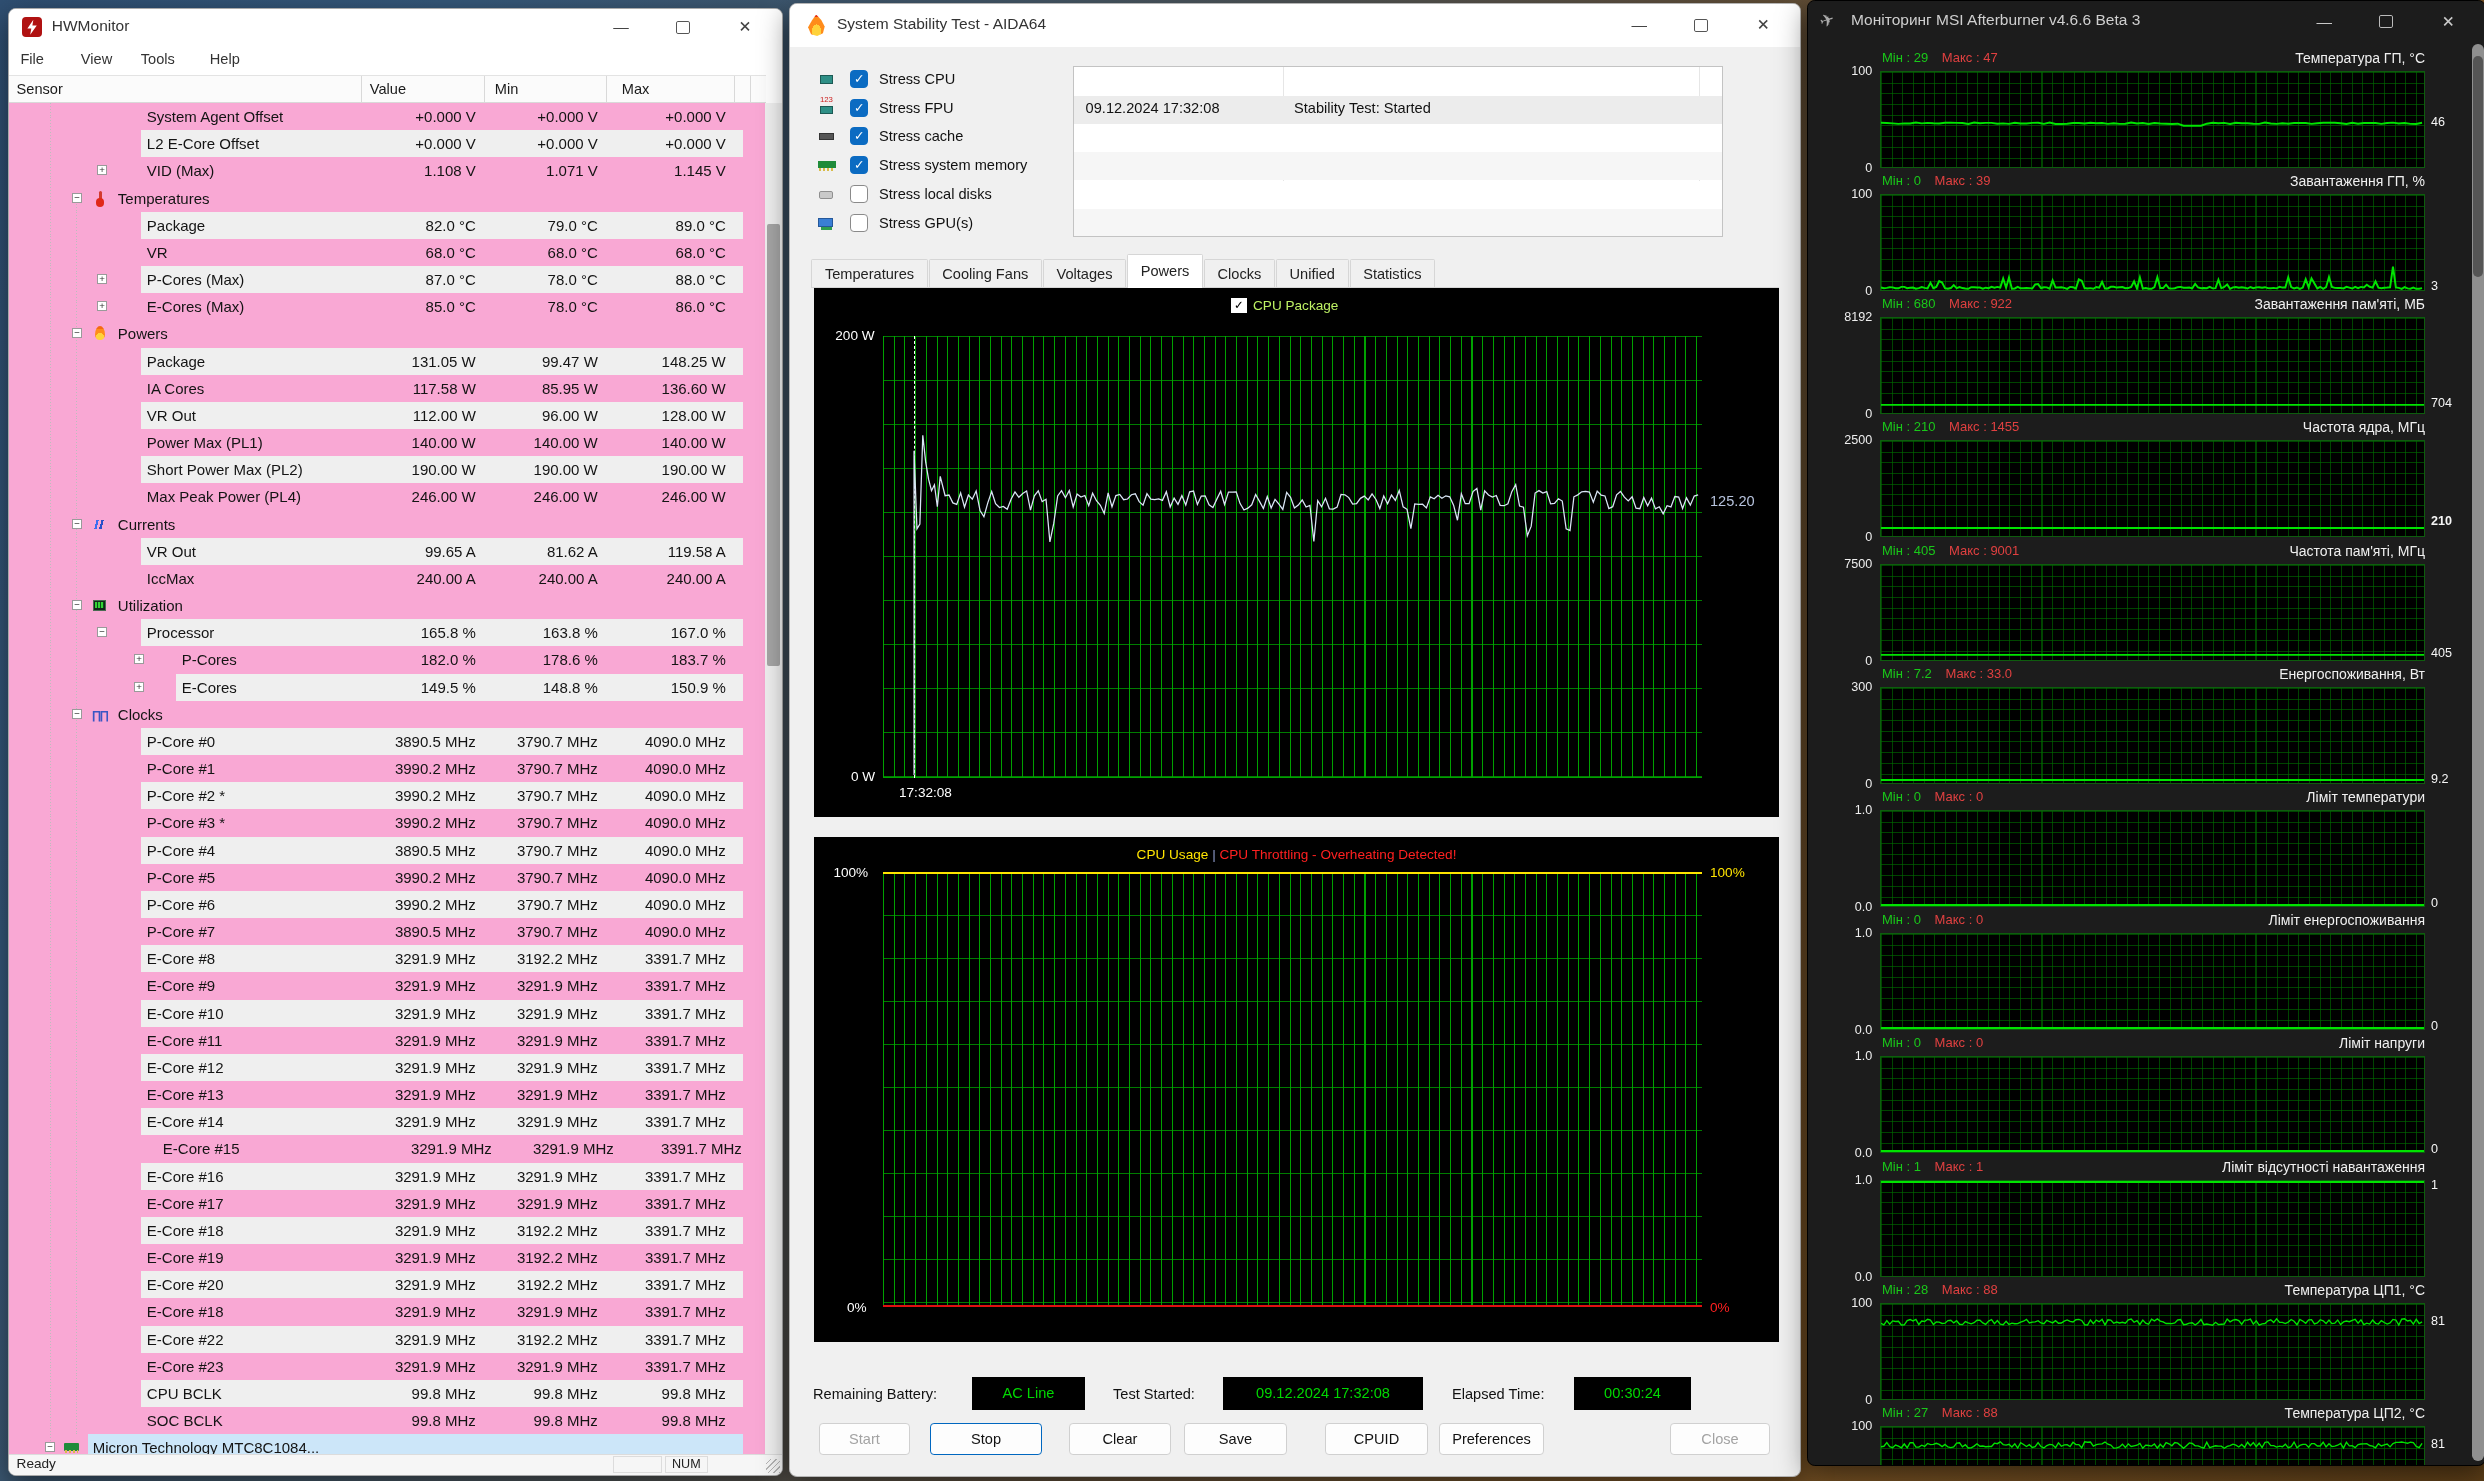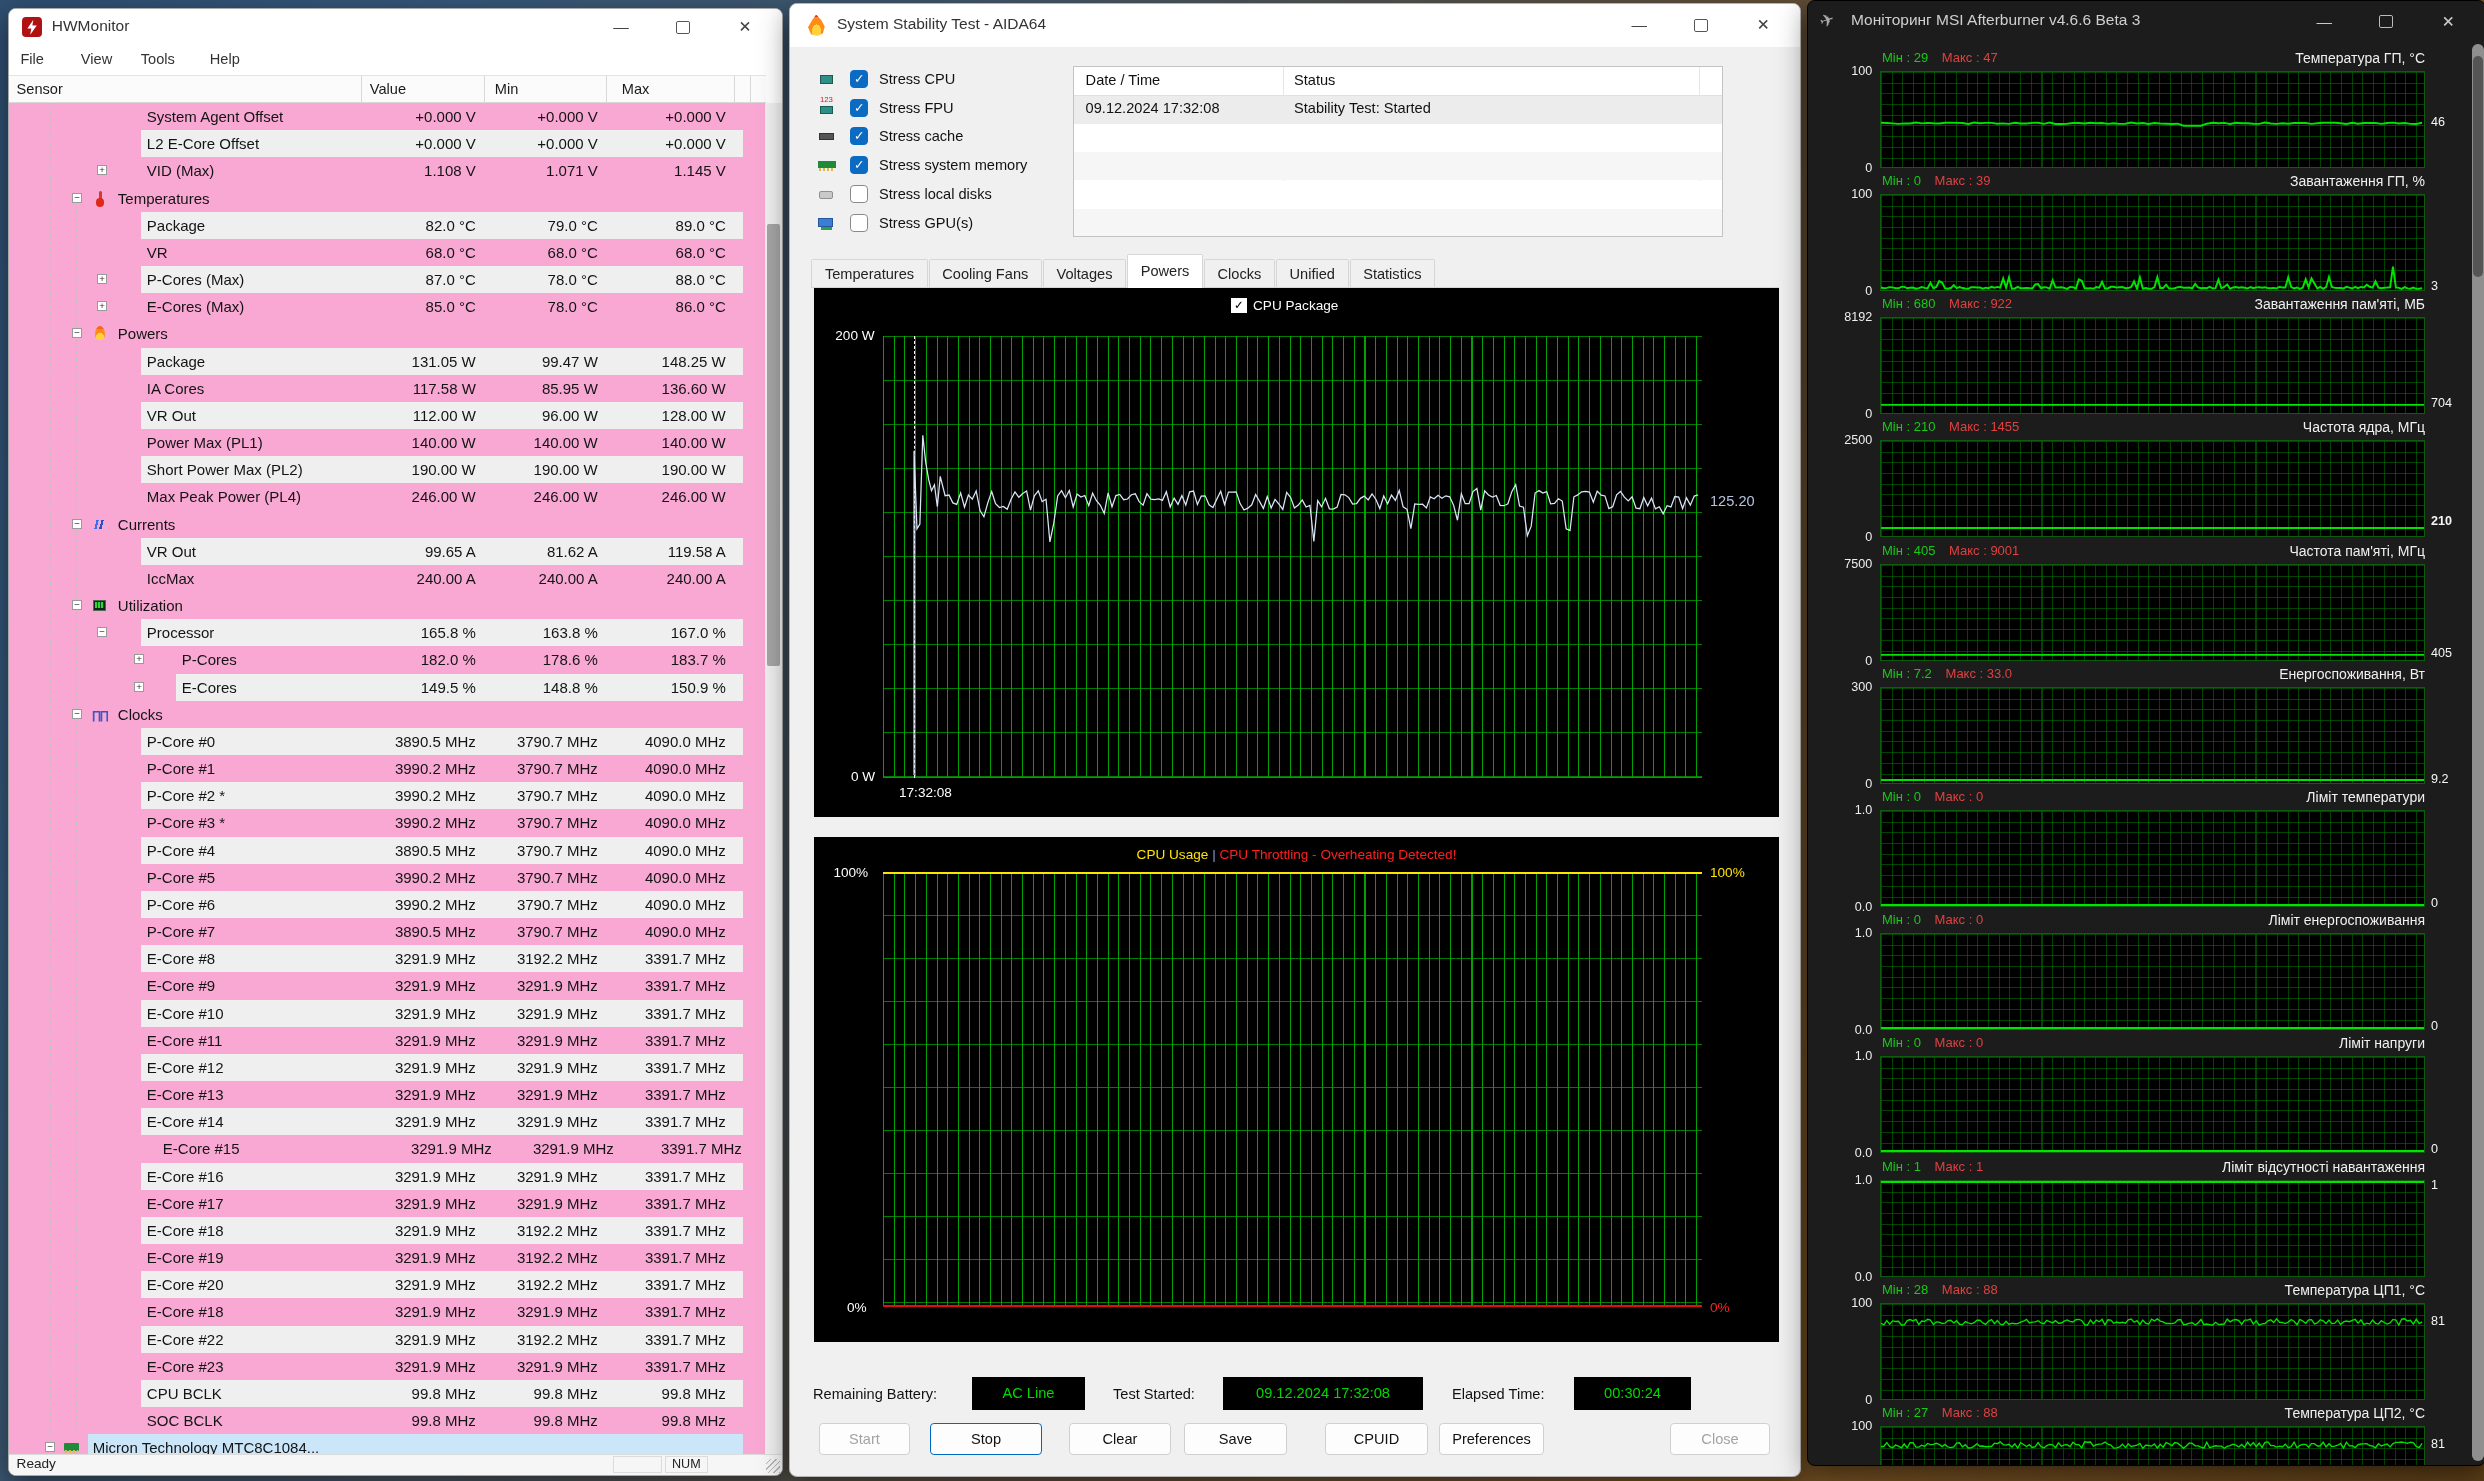--- a/index.html
+++ b/index.html
@@ -546,24 +546,20 @@
           <span class="chk off"></span>
           <span class="stress-label">Stress local disks</span>
         </div>
         <div class="stress-row" style="top: 208px; left: 0px; width: 281px;">
           <span class="sic sic-gpu"></span>
           <span class="chk off"></span>
           <span class="stress-label">Stress GPU(s)</span>
         </div>
       </div>
     <div id="aida-log">
-        <div class="log-header">
-          <span class="log-h" style="left: 11.6px;">Date / Time</span>
-          <span class="log-h" style="left: 220px;">Status</span>
-        </div>
         <span class="log-vsep" style="left: 209px;"></span>
         <span class="log-vsep" style="left: 625px;"></span>
         <div class="log-row" style="top: 29px; background: rgb(236, 236, 236);">
           <span class="log-cell" style="left: 11.6px;">09.12.2024 17:32:08</span>
           <span class="log-cell" style="left: 220px;">Stability Test: Started</span>
         </div>
         <div class="log-row" style="top: 57px; background: rgb(255, 255, 255);"></div>
         <div class="log-row" style="top: 85px; background: rgb(246, 246, 246);"></div>
         <div class="log-row" style="top: 114px; background: rgb(255, 255, 255);"></div>
         <div class="log-row" style="top: 142px; background: rgb(246, 246, 246);"></div>
@@ -574,21 +570,21 @@
         <span class="tab">Voltages</span>
         <span class="tab active">Powers</span>
         <span class="tab">Clocks</span>
         <span class="tab">Unified</span>
         <span class="tab">Statistics</span>
       </div>
     <div class="tabline"></div>
 
     <div class="panel" id="panel1">
       <span class="legend-chk" style="left:417px;top:9.7px;">✓</span>
-      <span class="gtxt" style="left:439px;top:9.7px;color:#ffffff;">CPU Package</span>
+      <span class="gtxt" style="left:439px;top:9.7px;color:#bef264;">CPU Package</span>
       <span class="gtxt" style="left:21.3px;top:40px;">200 W</span>
       <span class="gtxt" style="left:37px;top:481px;">0 W</span>
       <div class="aida-grid" id="power-plot" style="left:69px;top:48px;width:819px;height:442px;">
         <div class="dashline" style="left:31px;top:0;height:442px;"></div>
       <svg viewBox="0 0 844 455" preserveAspectRatio="none" class="trace">
             <polyline points="32.0,453.0 32.0,118.3 35.0,199.0 38.0,194.0 41.0,102.4 44.0,130.2 47.0,148.0 50.0,159.6 53.0,153.5 56.0,176.2 59.0,144.8 64.0,164.8 68.0,164.1 72.0,172.2 76.0,173.7 80.0,161.8 84.0,176.6 88.0,164.1 92.0,168.4 96.0,159.9 100.0,180.0 104.0,186.5 108.0,172.2 112.0,160.4 116.0,173.0 120.0,177.0 124.0,175.8 128.0,178.8 132.0,168.5 136.0,160.9 140.0,166.4 144.0,162.6 148.0,159.9 152.0,179.6 156.0,164.9 160.0,159.7 164.0,170.9 168.0,168.4 172.0,212.5 176.0,193.1 180.0,165.0 184.0,159.5 188.0,166.9 192.0,159.4 196.0,176.4 200.0,163.1 204.0,166.2 208.0,164.6 212.0,175.0 216.0,162.2 220.0,169.9 224.0,174.6 228.0,183.1 232.0,161.8 236.0,176.2 240.0,164.7 244.0,163.5 248.0,168.9 252.0,168.2 256.0,163.8 260.0,162.8 264.0,170.9 268.0,174.6 272.0,162.7 276.0,168.4 280.0,168.7 284.0,168.0 288.0,169.6 292.0,160.7 296.0,176.4 300.0,167.2 304.0,173.7 308.0,164.7 312.0,174.4 316.0,160.8 320.0,160.0 324.0,173.9 328.0,165.1 332.0,164.9 336.0,174.2 340.0,176.9 344.0,168.3 348.0,160.2 352.0,173.9 356.0,161.1 360.0,161.1 364.0,160.8 368.0,172.9 372.0,179.5 376.0,177.6 380.0,174.2 384.0,163.5 388.0,170.6 392.0,178.0 396.0,165.6 400.0,177.5 404.0,168.6 408.0,173.5 412.0,179.0 416.0,161.4 420.0,166.5 424.0,177.5 428.0,174.4 432.0,169.2 436.0,176.4 440.0,174.8 444.0,212.0 448.0,169.8 452.0,176.2 456.0,167.5 460.0,178.3 464.0,178.6 468.0,176.5 472.0,163.5 476.0,163.9 480.0,166.7 484.0,173.4 488.0,173.0 492.0,167.5 496.0,165.2 500.0,169.1 504.0,163.0 508.0,168.7 512.0,178.1 516.0,165.1 520.0,173.2 524.0,164.1 528.0,169.6 532.0,159.3 536.0,176.3 540.0,178.8 544.0,198.8 548.0,173.3 552.0,173.7 556.0,173.6 560.0,177.3 564.0,166.0 568.0,168.0 572.0,164.3 576.0,167.5 580.0,164.9 584.0,165.9 588.0,174.5 592.0,190.1 596.0,162.8 600.0,173.0 604.0,173.0 608.0,160.5 612.0,157.3 616.0,179.6 620.0,159.8 624.0,164.0 628.0,166.2 632.0,164.6 636.0,174.7 640.0,175.1 644.0,173.1 648.0,160.6 652.0,153.4 656.0,175.5 660.0,176.6 664.0,206.2 668.0,196.2 672.0,162.0 676.0,159.5 680.0,162.0 684.0,160.5 688.0,173.2 692.0,172.7 696.0,167.9 700.0,170.3 704.0,199.0 708.0,200.7 712.0,165.9 716.0,163.9 720.0,160.7 724.0,160.4 728.0,161.1 732.0,171.5 736.0,160.1 740.0,164.1 744.0,165.0 748.0,178.0 752.0,176.1 756.0,163.8 760.0,160.4 764.0,166.3 768.0,170.1 772.0,165.8 776.0,177.7 780.0,178.2 784.0,166.6 788.0,175.2 792.0,167.3 796.0,178.4 800.0,176.2 804.0,183.4 808.0,175.1 812.0,176.3 816.0,165.6 820.0,166.2 824.0,178.0 828.0,167.0 832.0,174.5 836.0,165.2 840.0,164.0" fill="none" stroke="#d9e5f5" stroke-width="1.3"></polyline>
           </svg>
         </div>
       <span class="gtxt" style="left:85px;top:497px;">17:32:08</span>
       <span class="gtxt val-blue" style="left:896px;top:205px;">125.20</span>

